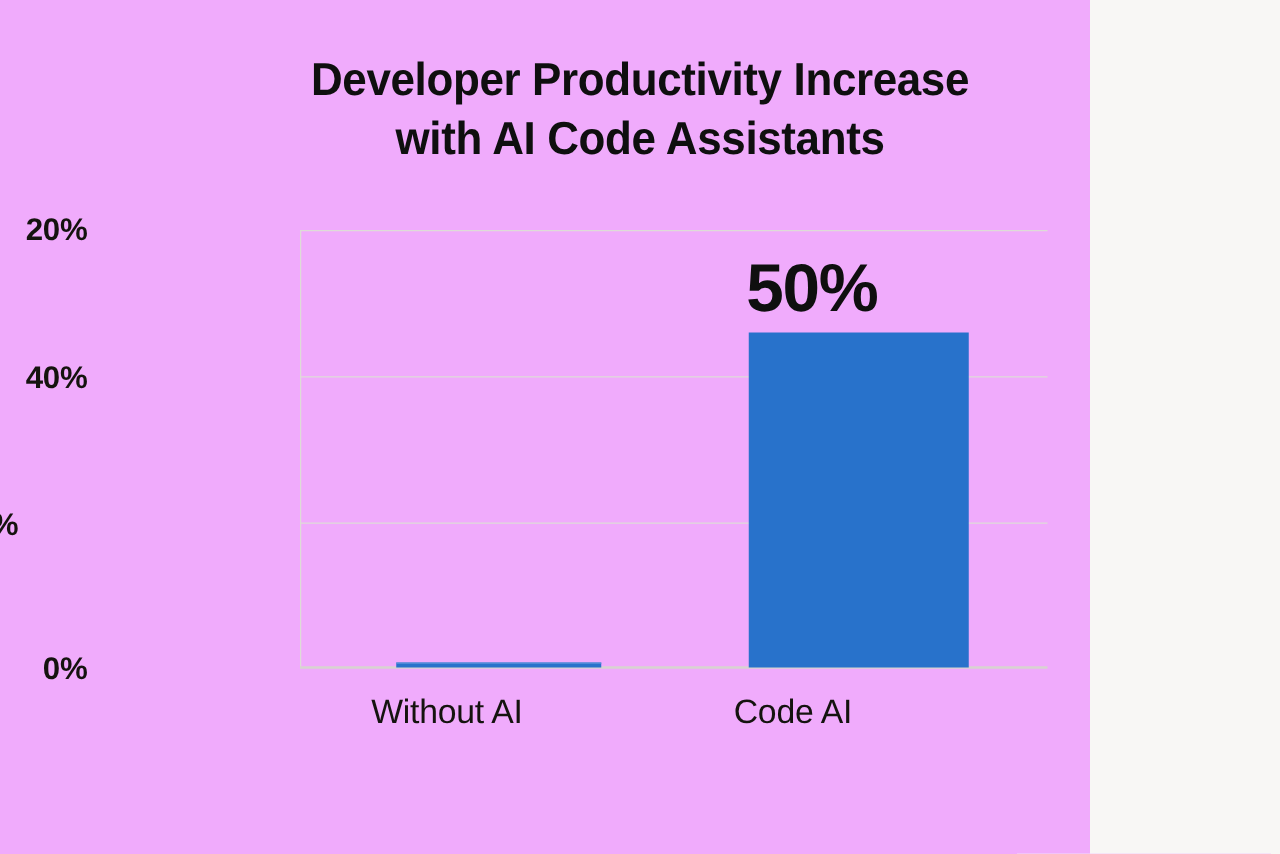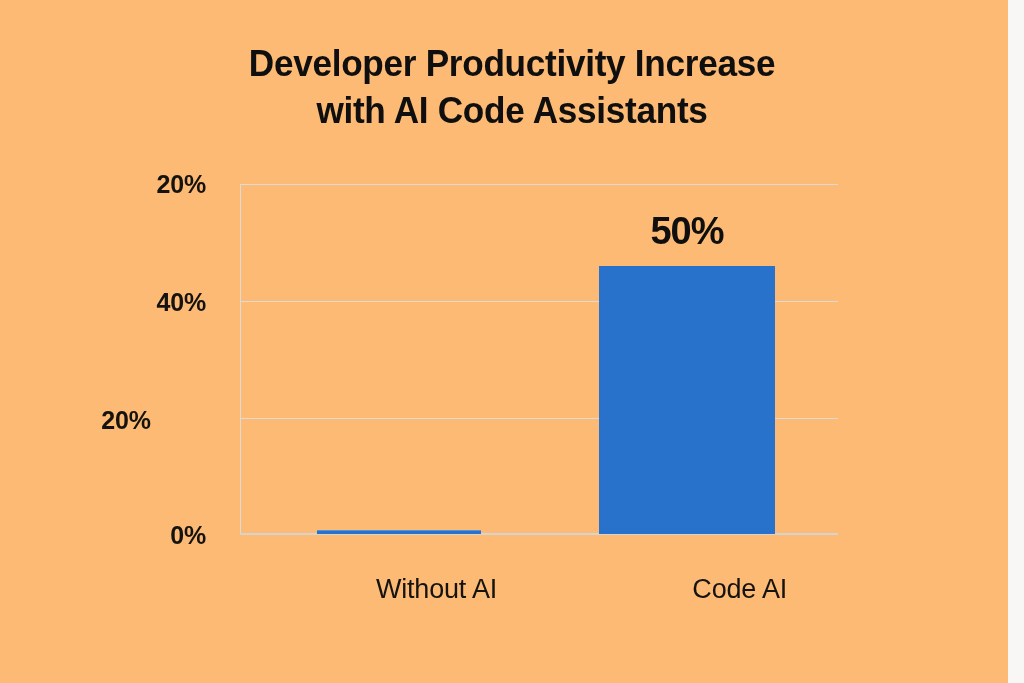--- a/index.html
+++ b/index.html
@@ -9,23 +9,23 @@
   body {
     width: 1024px;
     height: 683px;
     background: #f8f7f5;
     font-family: "Liberation Sans", sans-serif;
     overflow: hidden;
   }
 
   #figure {
     position: relative;
-    width: 1008px;
+    width: 872px;
     height: 683px;
-    background: #fdba74;
+    background: #f0abfc;
     text-decoration: underline;
   }
 
   
   .chart-title {
     position: absolute;
     left: 0;
     top: 40px;
     width: 1024px;
     text-align: center;
@@ -93,35 +93,35 @@
     bottom: 0;
     background: #2872cb;
   }
   .bar.zero-bar {
     border-top: 1px solid #5a93db;
   }
 
   
   .bar-value {
     position: absolute;
-    text-align: center;
+    text-align: left;
     color: #0f0f0f;
     font-family: "Liberation Sans", sans-serif;
     font-weight: bold;
-    font-size: 38px;
+    font-size: 54px;
     line-height: 54px;
     letter-spacing: -1px;
     white-space: nowrap;
   }
 
   
   .xtick {
     position: absolute;
-    top: 573px;
-    text-align: right;
+    top: 553px;
+    text-align: left;
     color: #15130f;
     font-family: "Liberation Sans", sans-serif;
     font-weight: normal;
     font-size: 27px;
     line-height: 32px;
     letter-spacing: -0.2px;
     white-space: nowrap;
   }
 </style>
 </head>

